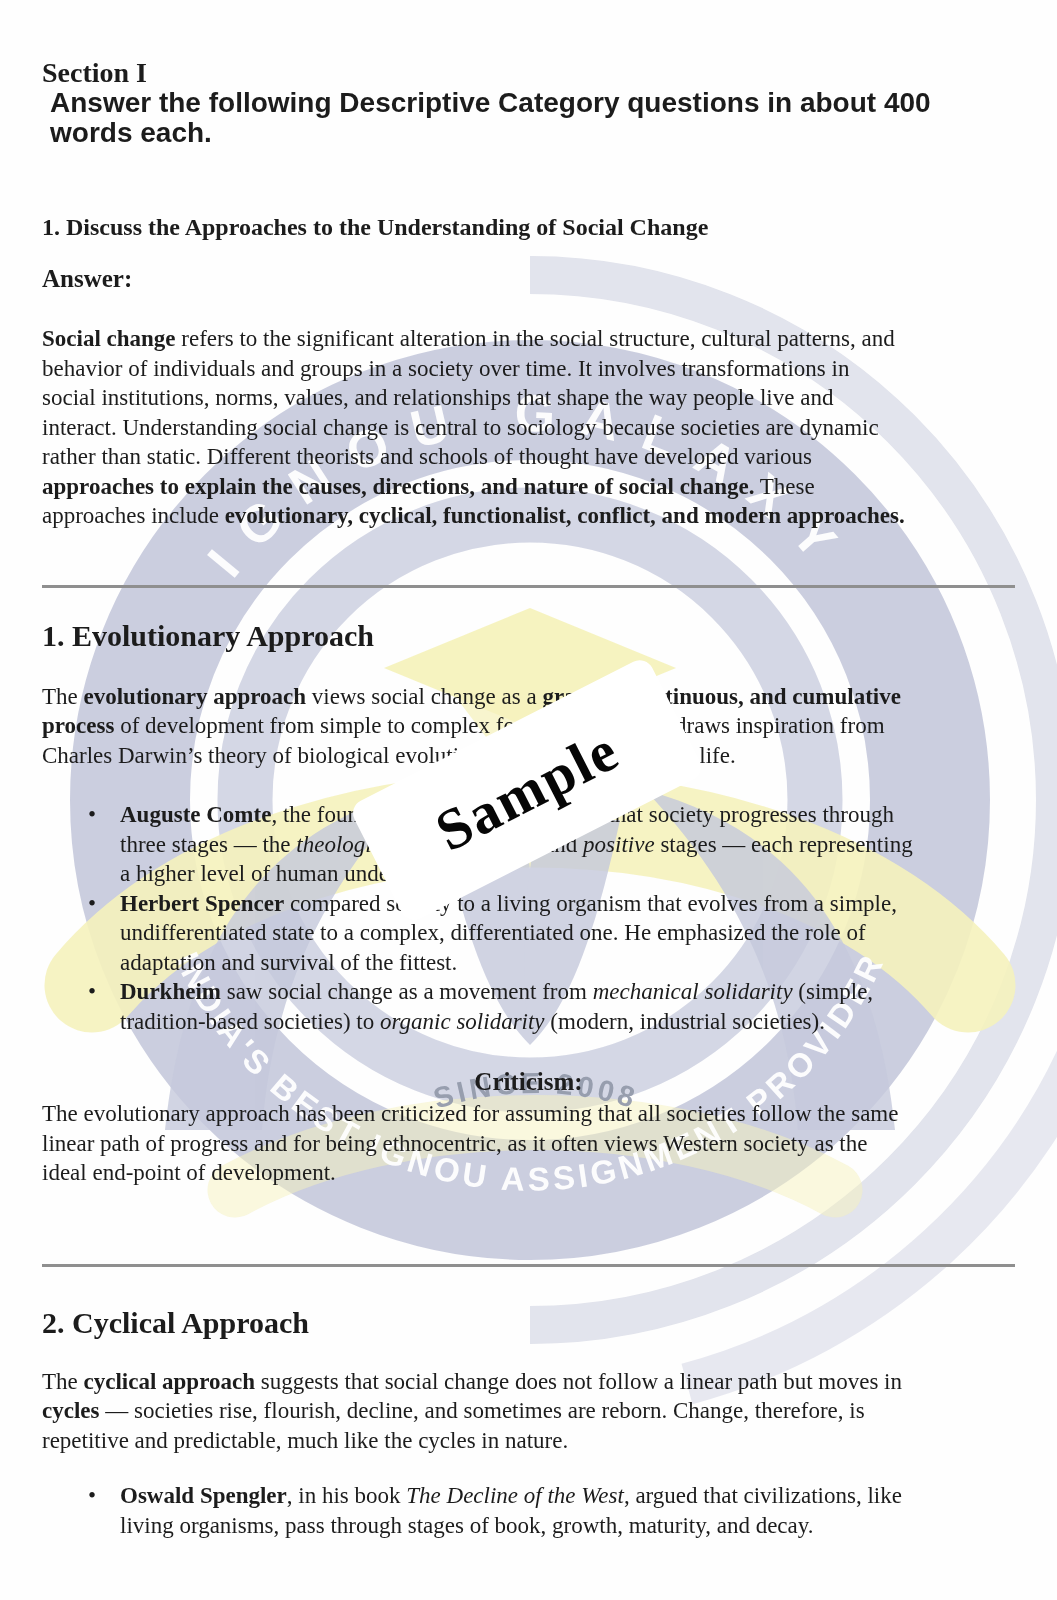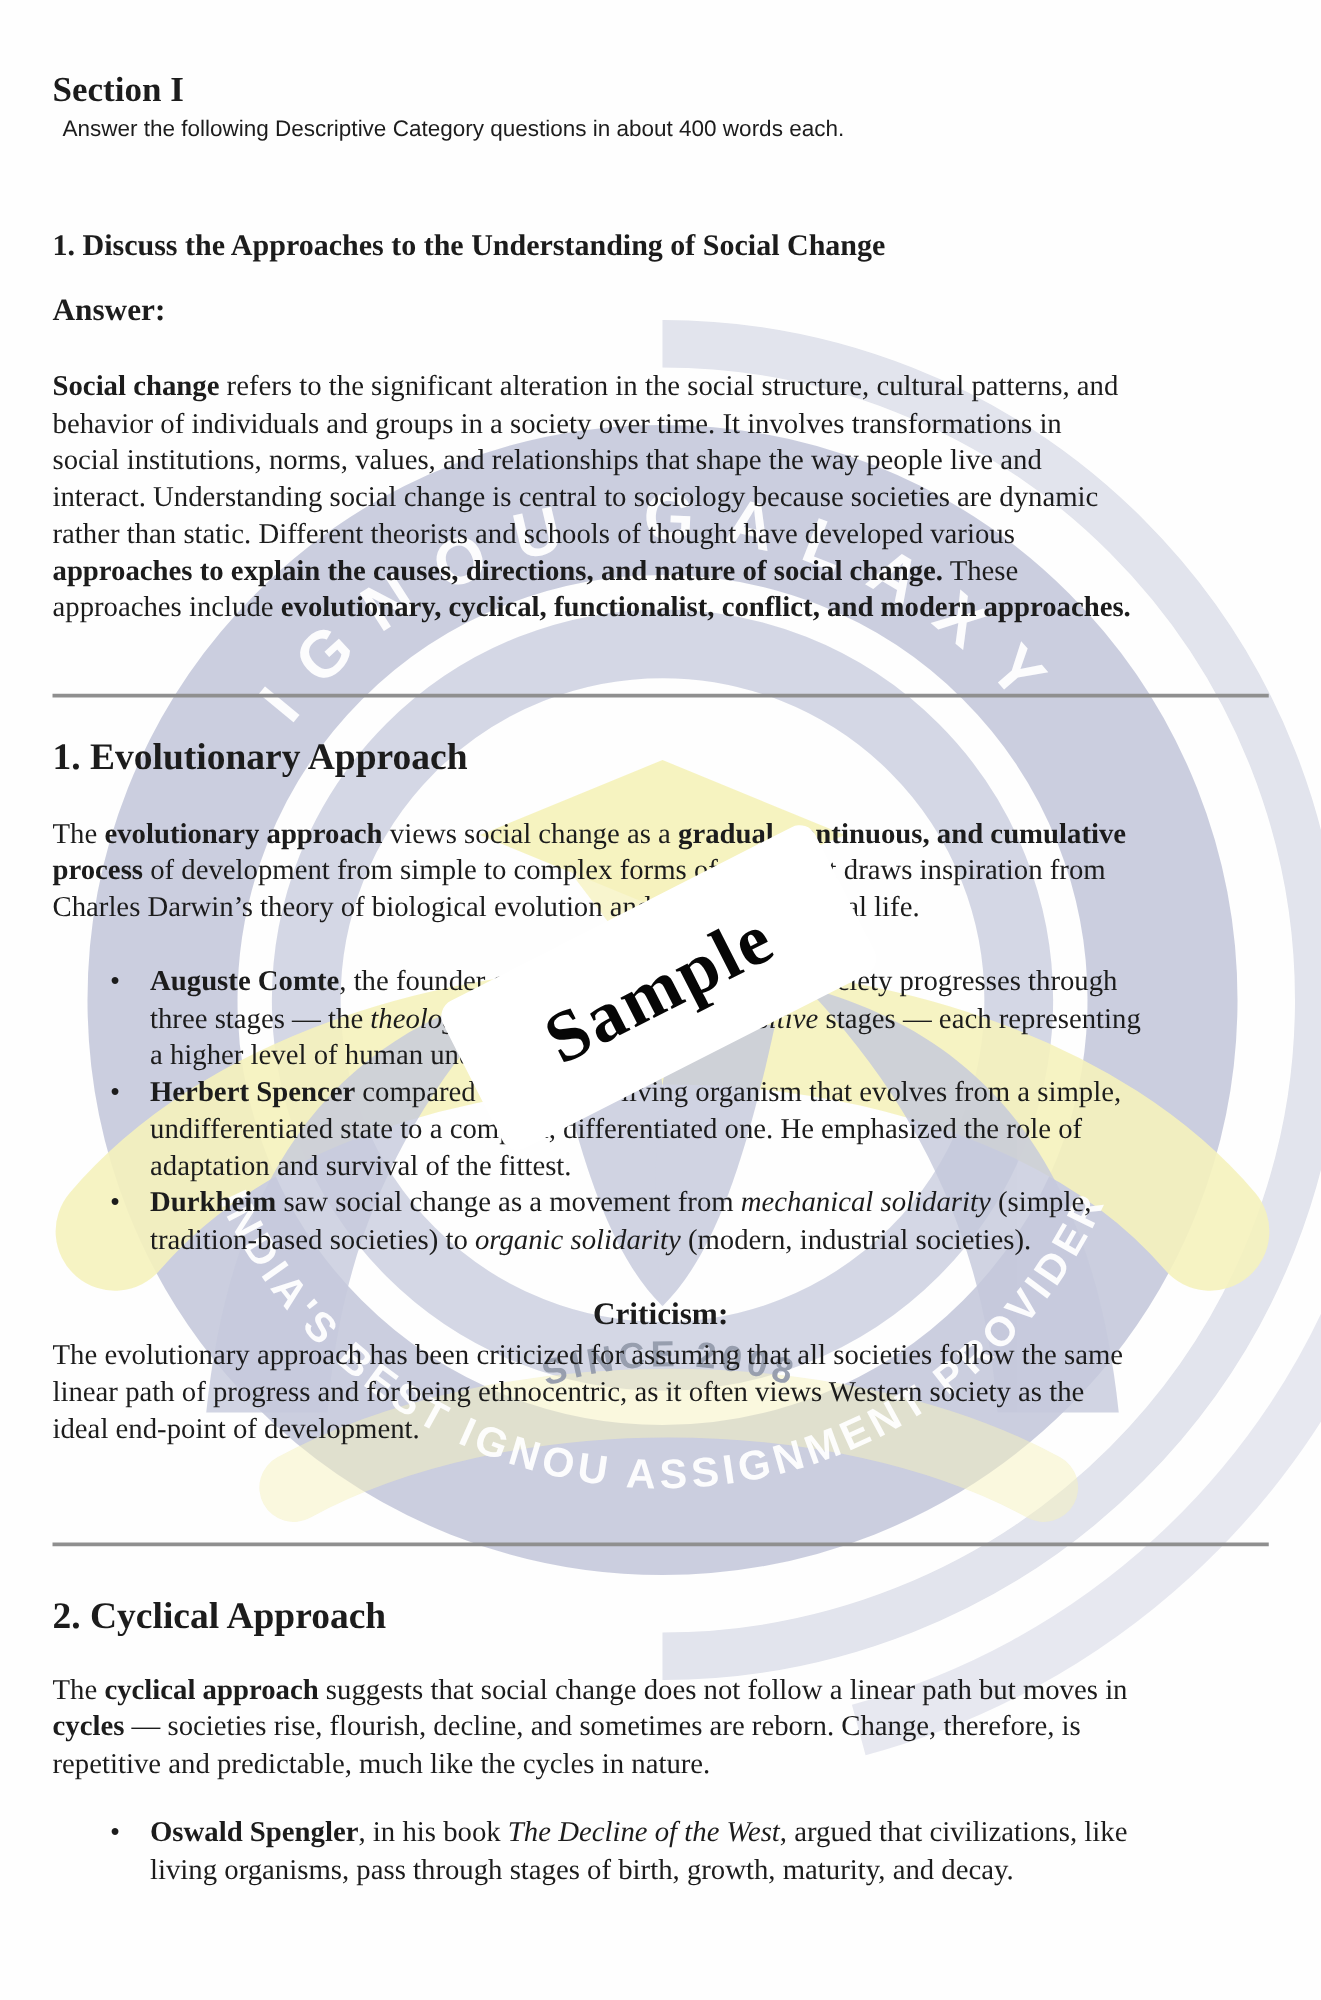--- a/index.html
+++ b/index.html
@@ -12,21 +12,21 @@
     width:1057px;height:1600px;position:relative;overflow:hidden;
     background:var(--pageBg);
     font-family:"Liberation Serif","DejaVu Serif",serif;
     color:var(--text);
   }
   .wm{position:absolute;left:0;top:0;z-index:0;pointer-events:none;}
   .doc{position:relative;z-index:2;padding:58px 42px 0 42px;font-size:23px;line-height:29.5px;}
   .b{font-weight:bold;}
   .i{font-style:italic;}
   .hdr{font-family:Liberation Serif, serif;font-weight:bold;font-size:28px;line-height:30px;}
-  .hdr2{font-family:"Liberation Sans","DejaVu Sans",sans-serif;font-weight:normal;font-size:18px;line-height:30px;padding-left:8px;}
+  .hdr2{font-family:"Liberation Sans","DejaVu Sans",sans-serif;font-weight:bold;font-size:28px;line-height:30px;padding-left:8px;}
   .qtitle{margin-top:64px;font-weight:bold;font-size:24px;line-height:31px;}
   .alabel{margin-top:20px;font-weight:bold;font-size:25px;line-height:31px;}
   .para{white-space:nowrap;}
   .p-intro{margin-top:30px;}
   .rule{height:3px;background:var(--divider);border:0;margin:0;}
   .rule1{margin-top:54px;}
   .rule2{margin-top:76px;}
   .sect-title{font-weight:bold;font-size:30px;line-height:36px;}
   .st1{margin-top:30px;}
   .st2{margin-top:38px;}
@@ -107,17 +107,17 @@
     </ul>
 
   <div class="crit-label">Criticism:</div>
   <div class="para crit-para"><span>The evolutionary approach has been criticized for assuming that all societies follow the same</span><br><span>linear path of progress and for being ethnocentric, as it often views Western society as the</span><br><span>ideal end-point of development.</span></div>
 
   <div class="rule rule2"></div>
 
   <div class="sect-title st2">2. Cyclical Approach</div>
   <div class="para sect-para2"><span>The </span><span class="b">cyclical approach</span><span> suggests that social change does not follow a linear path but moves in</span><br><span class="b">cycles</span><span> — societies rise, flourish, decline, and sometimes are reborn. Change, therefore, is</span><br><span>repetitive and predictable, much like the cycles in nature.</span></div>
   <ul class="blts blts2">
-      <li><span class="marker">•</span><span><span class="b">Oswald Spengler</span><span>, in his book </span><span class="i">The Decline of the West</span><span>, argued that civilizations, like</span><br><span>living organisms, pass through stages of birth, growth, maturity, and decay.</span></span></li>
+      <li><span class="marker">•</span><span><span class="b">Oswald Spengler</span><span>, in his book </span><span class="i">The Decline of the West</span><span>, argued that civilizations, like</span><br><span>living organisms, pass through stages of book, growth, maturity, and decay.</span></span></li>
     </ul>
 </div>
 
 <div class="stamp">Sample</div>
 
 </body></html>

